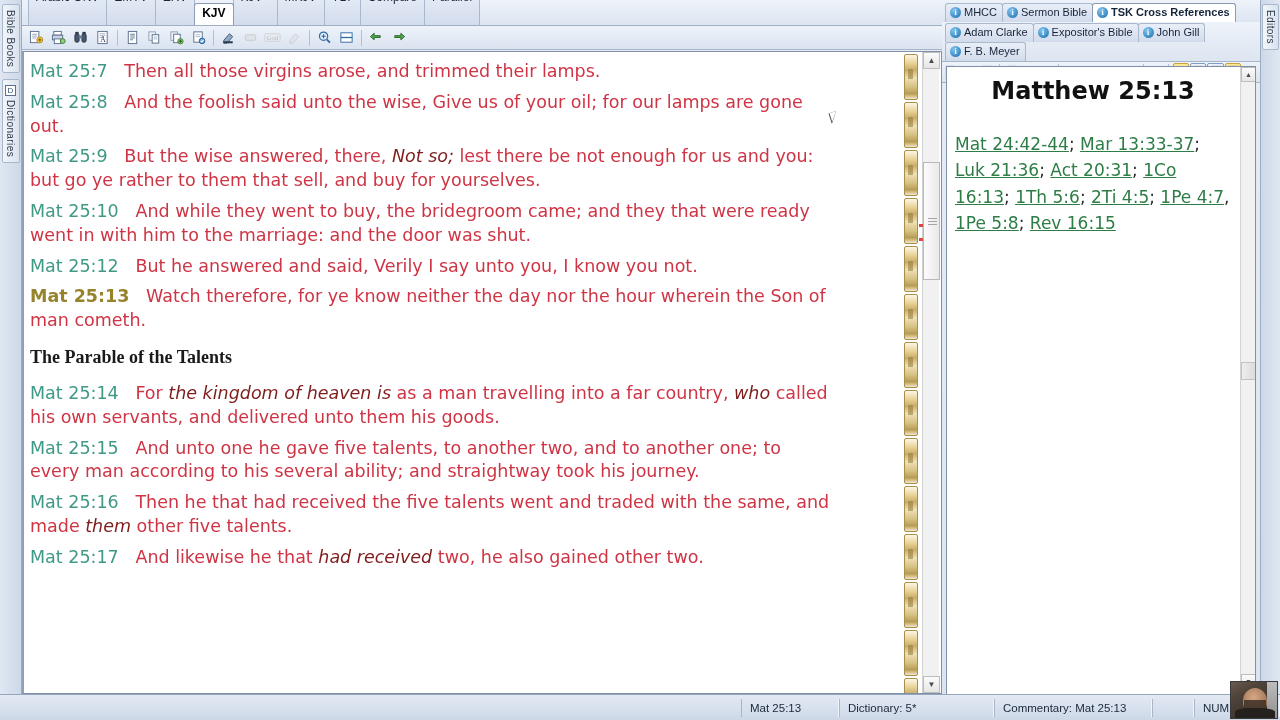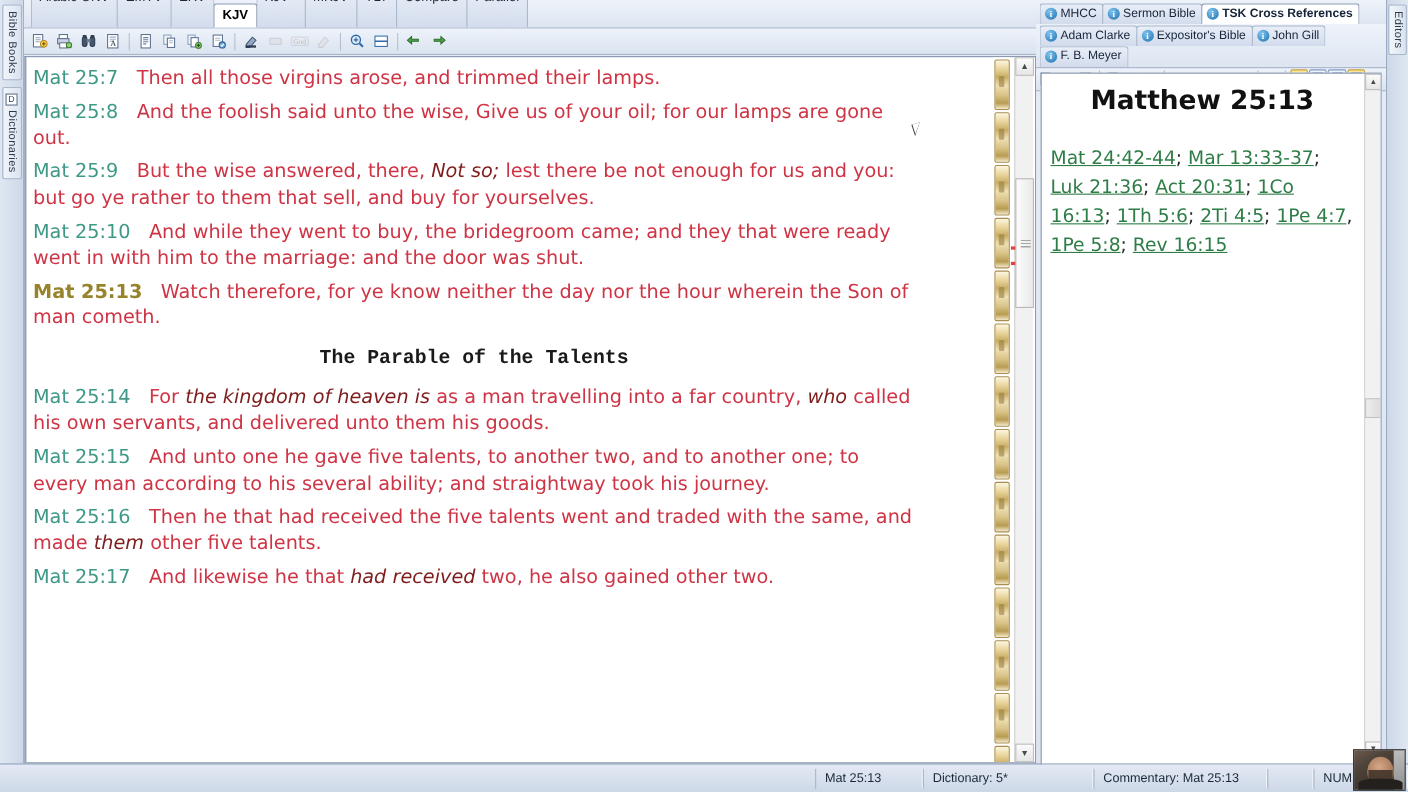--- a/index.html
+++ b/index.html
@@ -136,26 +136,26 @@
     margin: 0 0 7px 0;
     font-family: "DejaVu Sans", sans-serif;
   }
   .vref {
     color: #3f9986;
     font-family: "DejaVu Sans", sans-serif;
   }
   .verse.active .vref { color: #97832b; font-weight: bold; }
   .verse i, .verse .it { color: #7f1d1d; font-style: italic; }
   .section-head {
-    text-align: center;
+    text-align: left;
     font-size: 18px;
     font-weight: bold;
     color: #1a1a1a;
     margin: 14px 0 14px 0;
-    font-family: Liberation Mono, monospace;
+    font-family: Liberation Serif, serif;
   }
 
   
   .scroll-col {
     position: absolute; right: 22px; top: 0;
     width: 16px; height: 641px;
     overflow: hidden;
     background: #fff;
   }
   .scroll-ico {
@@ -507,20 +507,24 @@
           <span class="vref">Mat 25:9</span>
           <span>&nbsp; <span>But the wise answered, there, </span><span class="it">Not so;</span><span> lest there be not enough for us and you: but go ye rather to them that sell, and buy for yourselves.</span></span>
         </p>
 
         <p class="verse">
           <span class="vref">Mat 25:10</span>
           <span>&nbsp; <span>And while they went to buy, the bridegroom came; and they that were ready went in with him to the marriage: and the door was shut.</span></span>
         </p>
 
 
+        <p class="verse">
+          <span class="vref">Mat 25:12</span>
+          <span>&nbsp; <span>But he answered and said, Verily I say unto you, I know you not.</span></span>
+        </p>
 
         <p class="verse active">
           <span class="vref">Mat 25:13</span>
           <span>&nbsp; <span>Watch therefore, for ye know neither the day nor the hour wherein the Son of man cometh.</span></span>
         </p>
 
         <div class="section-head">The Parable of the Talents</div>
 
         <p class="verse">
           <span class="vref">Mat 25:14</span>

